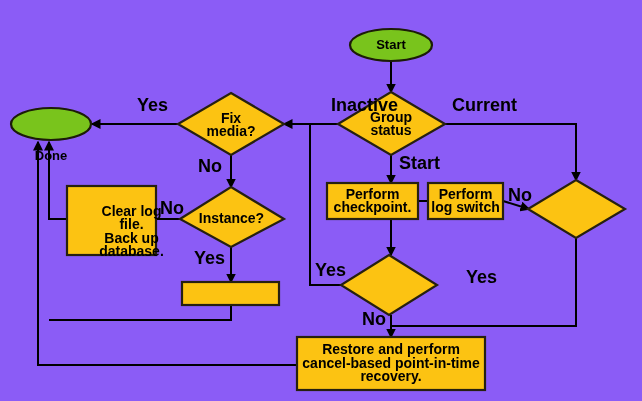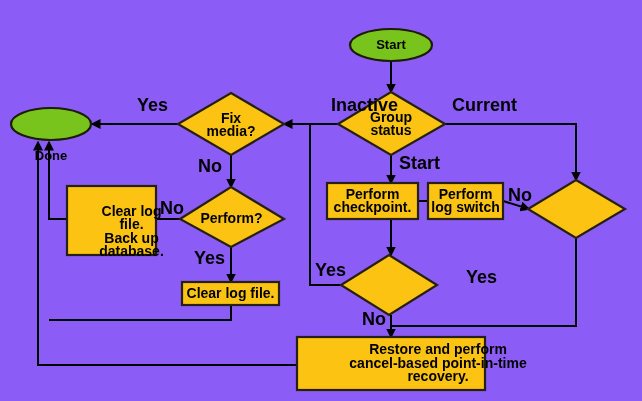--- a/index.html
+++ b/index.html
@@ -164,38 +164,37 @@
   <div class="node-text terminal-text" style="left:350px; top:29px; width:82px; height:32px;">Start</div>
 
   <div class="node-text terminal-text" style="left:11px; top:108px; width:80px; height:16px;margin-top:40px;">Done</div>
 
   <div class="node-text" style="left:351px; top:100px; width:80px; height:48px;">Group
 status</div>
 
   <div class="node-text" style="left:193px; top:101px; width:76px; height:48px;">Fix
 media?</div>
 
-  <div class="node-text" style="left:186px; top:206px; width:91px; height:26px;">Perform?</div>
+  <div class="node-text" style="left:186px; top:206px; width:91px; height:26px;">Instance?</div>
 
 
 
   <div class="node-text" style="left:68px; top:193px; width:87px; height:77px;margin-left:20px;">Clear log
 file.
 Back up
 database.</div>
 
-  <div class="node-text" style="left:183px; top:283px; width:95px; height:21px;">Clear log file.</div>
 
   <div class="node-text" style="left:328px; top:184px; width:89px; height:34px;">Perform
 checkpoint.</div>
 
   <div class="node-text" style="left:429px; top:184px; width:73px; height:34px;">Perform
 log switch</div>
 
-  <div class="node-text" style="left:298px; top:338px; width:186px; height:51px;margin-left:47px;">Restore and perform
+  <div class="node-text" style="left:298px; top:338px; width:186px; height:51px;">Restore and perform
 cancel-based point-in-time
 recovery.</div>
 
   <div class="edge-label" style="left:137px; top:99px;">Yes</div>
 
   <div class="edge-label" style="left:288px; top:99px;margin-left:43px;">Inactive</div>
 
   <div class="edge-label" style="left:452px; top:99px;">Current</div>
 
   <div class="edge-label" style="left:399px; top:157px;">Start</div>

